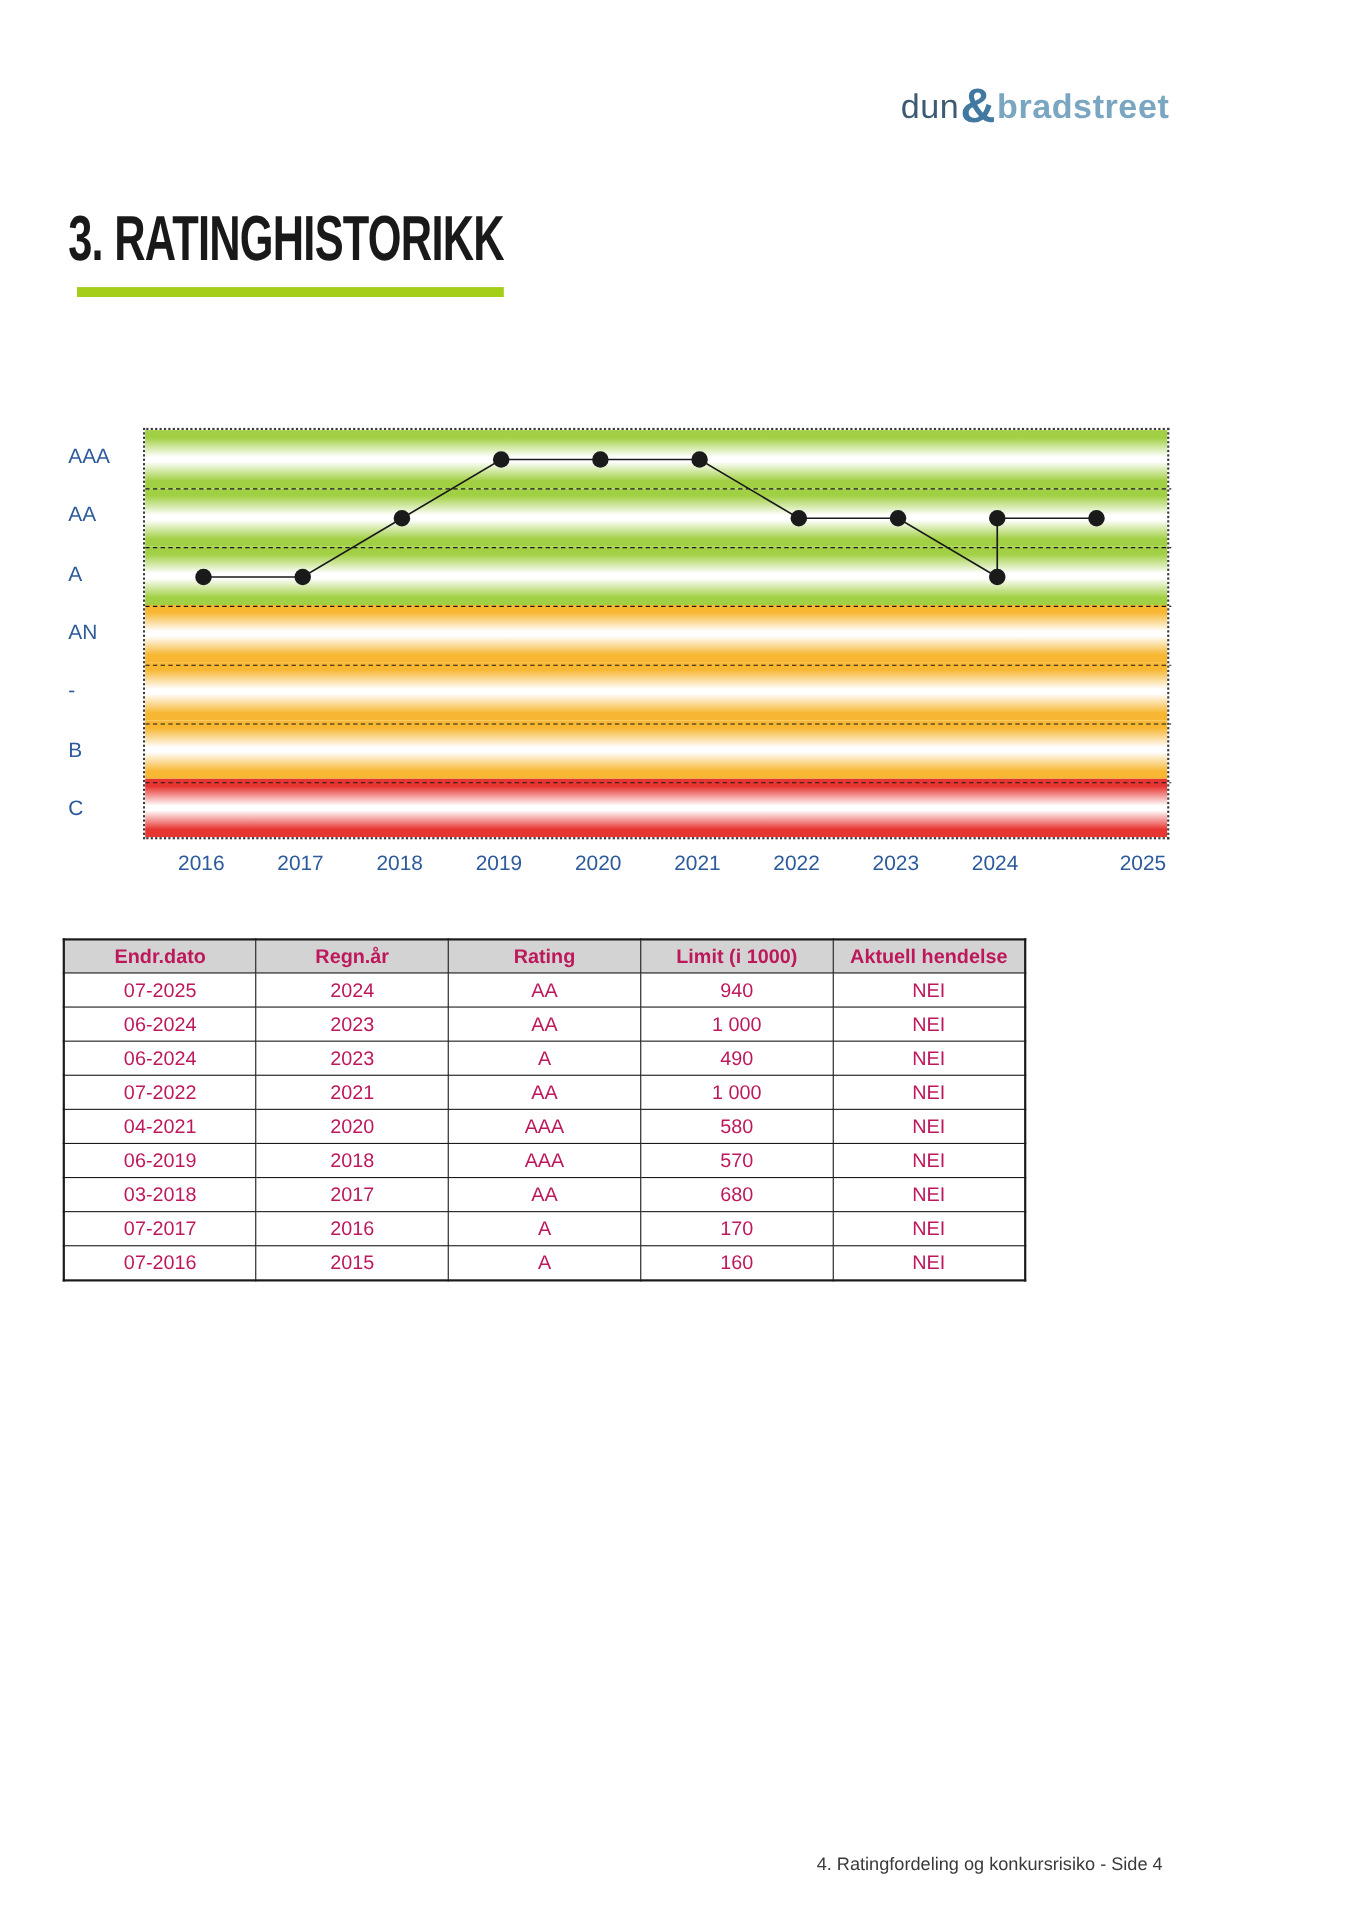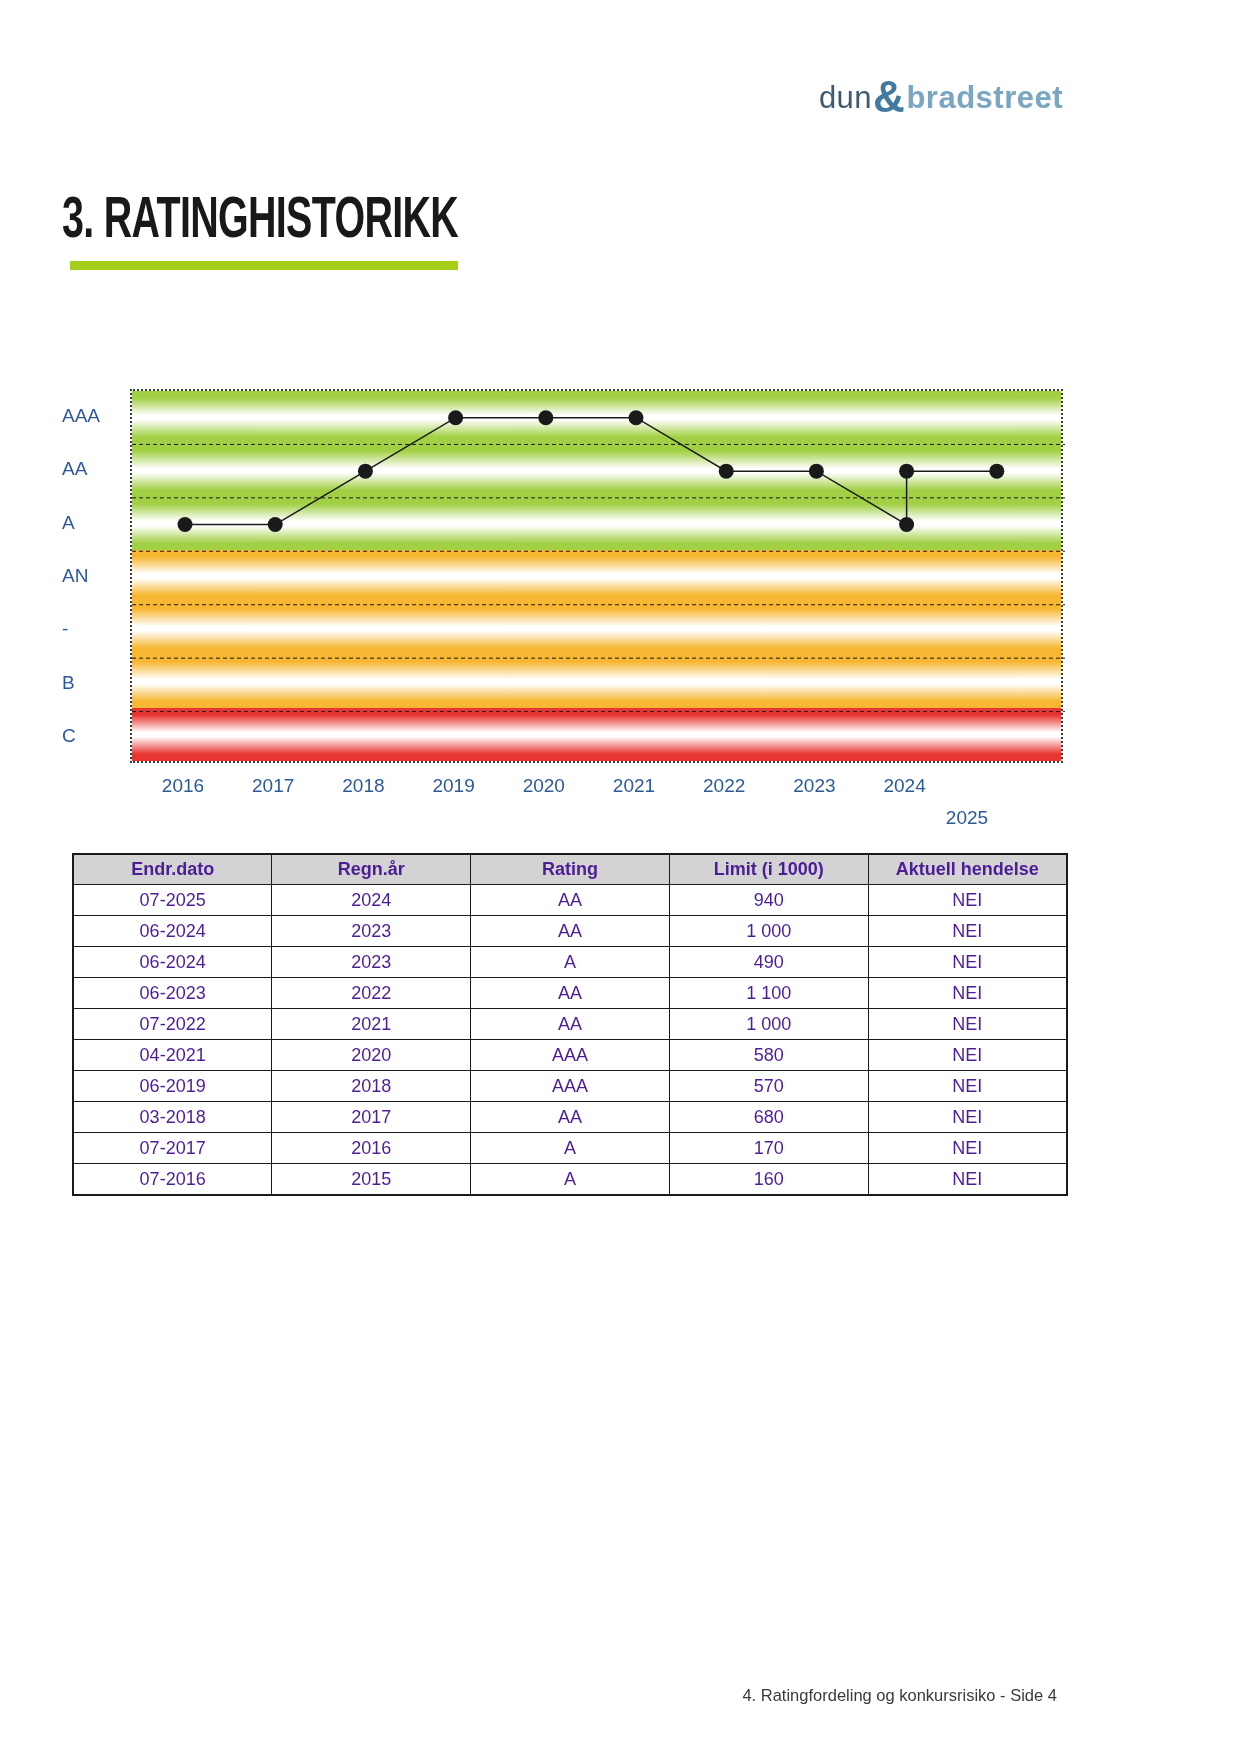--- a/index.html
+++ b/index.html
@@ -34,22 +34,22 @@
   .band.red{background:linear-gradient(180deg,var(--band-red) 0%,var(--band-red) 13%,#ffffff 46%,#ffffff 54%,var(--band-red) 87%,var(--band-red) 100%);}
   .plot svg{position:absolute;inset:0;}
 
   .ylabels{position:absolute;left:62px;top:389px;height:374px;width:60px;display:flex;flex-direction:column;}
   .ylabel{flex:1;display:flex;align-items:center;font-size:19px;color:var(--axis-text);}
   .xlabels{position:absolute;left:130px;top:775px;width:933px;height:26px;}
   .xlabel{position:absolute;transform:translateX(-50%);font-size:19px;color:var(--axis-text);white-space:nowrap;}
 
   
   table.rating-table{
-    position:absolute;left:72px;top:853px;width:996px;border-collapse:collapse;table-layout:fixed;
-    font-size:18px;color:#4c1d95;
+    position:absolute;left:57px;top:853px;width:876px;border-collapse:collapse;table-layout:fixed;
+    font-size:18px;color:#be185d;
   }
   table.rating-table th,table.rating-table td{
     border:1.5px solid #1a1a1a;text-align:center;padding:0;
   }
   table.rating-table{border:2px solid #1a1a1a;}
   table.rating-table th{height:29px;background:#d3d3d3;font-weight:bold;}
   table.rating-table td{height:30px;background:#fff;font-weight:normal;}
 
   
   .footer{position:absolute;right:184px;top:1686px;font-size:16.5px;color:#3a3a3a;}
@@ -110,21 +110,21 @@
     <div class="xlabels" id="xlabels">
         <div class="xlabel" style="left: 53px;">2016</div>
         <div class="xlabel" style="left: 143.2px;">2017</div>
         <div class="xlabel" style="left: 233.4px;">2018</div>
         <div class="xlabel" style="left: 323.6px;">2019</div>
         <div class="xlabel" style="left: 413.8px;">2020</div>
         <div class="xlabel" style="left: 504px;">2021</div>
         <div class="xlabel" style="left: 594.2px;">2022</div>
         <div class="xlabel" style="left: 684.4px;">2023</div>
         <div class="xlabel" style="left: 774.6px;">2024</div>
-        <div class="xlabel" style="left: 837px; margin-top: 32px;">2025</div>
+        <div class="xlabel" style="left: 909px;">2025</div>
       </div>
   </div>
 
   <table class="rating-table">
     <thead>
         <tr id="thead-row">
           <th>Endr.dato</th>
           <th>Regn.år</th>
           <th>Rating</th>
           <th>Limit (i 1000)</th>
@@ -147,27 +147,20 @@
           <td>NEI</td>
         </tr>
         <tr>
           <td>06-2024</td>
           <td>2023</td>
           <td>A</td>
           <td>490</td>
           <td>NEI</td>
         </tr>
         <tr>
-          <td>06-2023</td>
-          <td>2022</td>
-          <td>AA</td>
-          <td>1 100</td>
-          <td>NEI</td>
-        </tr>
-        <tr>
           <td>07-2022</td>
           <td>2021</td>
           <td>AA</td>
           <td>1 000</td>
           <td>NEI</td>
         </tr>
         <tr>
           <td>04-2021</td>
           <td>2020</td>
           <td>AAA</td>

